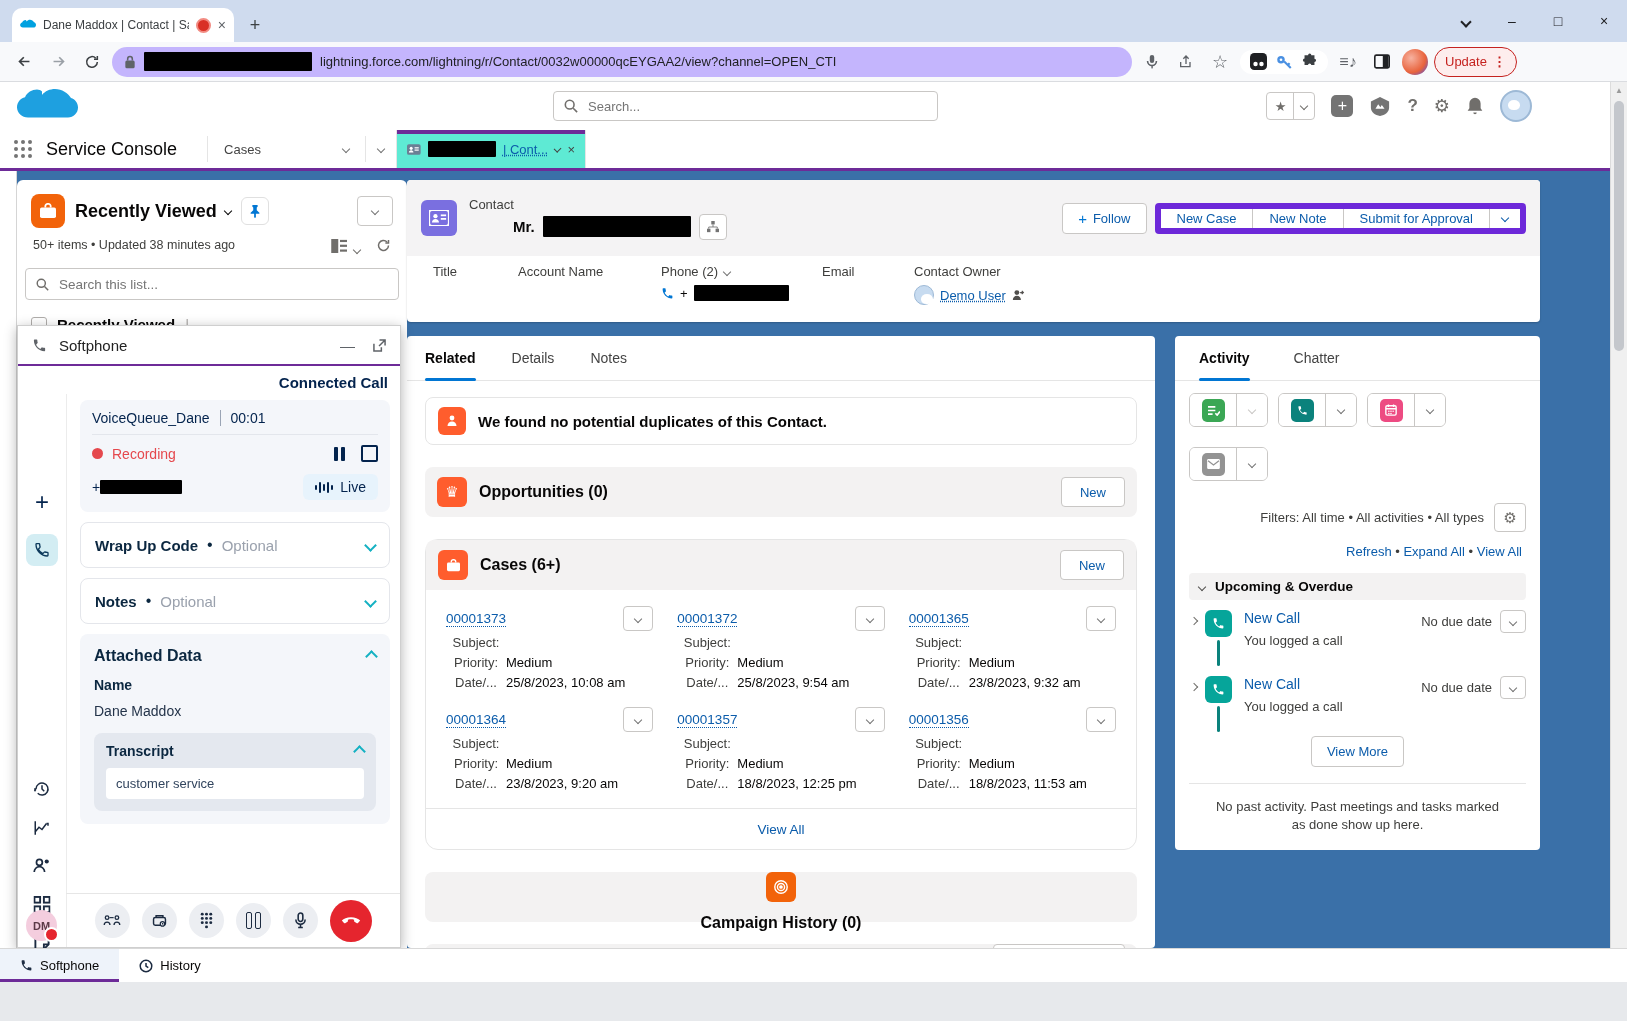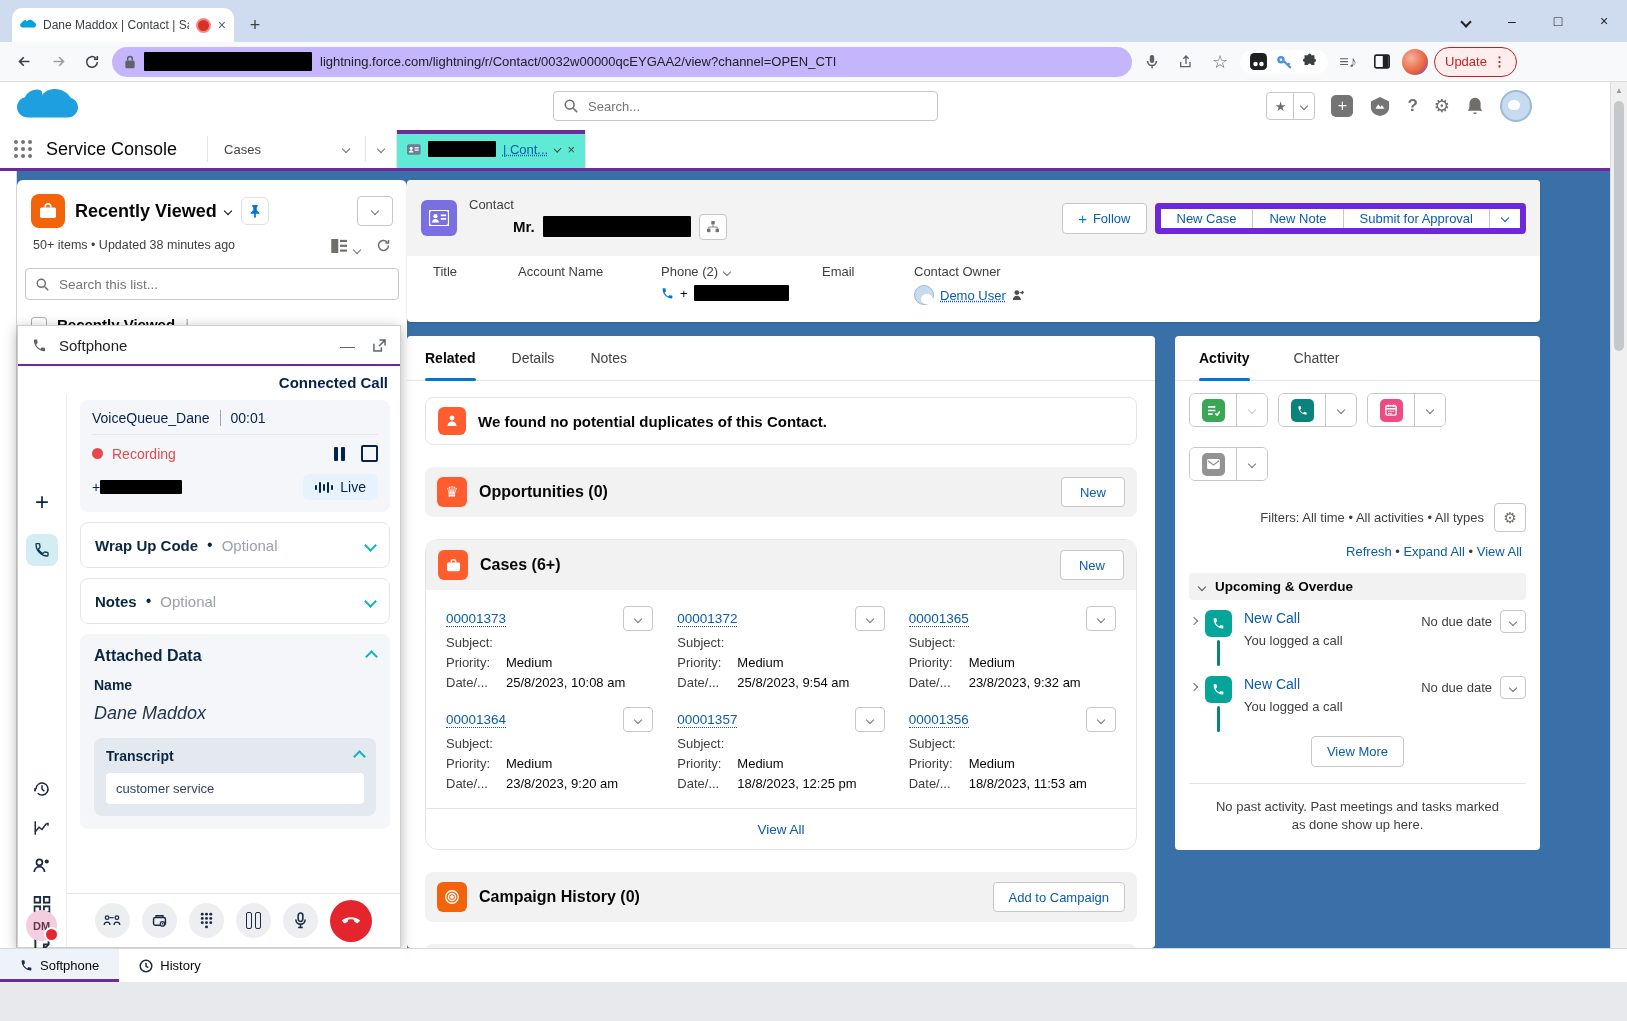--- a/index.html
+++ b/index.html
@@ -107,21 +107,21 @@
   .gsec .sectitle{font-size:16px;font-weight:bold;color:#080707;}
   .gsec .secbtn{margin-left:auto;}
   .secicon{width:30px;height:30px;border-radius:6px;display:flex;align-items:center;justify-content:center;color:#fff;flex:none;}
   .casescard{margin-top:22px;border:1px solid #e5e5e5;border-radius:13px;}
   .casescard .gsec{border-radius:8px 8px 0 0;height:50px;}
   .case-grid{display:grid;grid-template-columns:1fr 1fr 1fr;row-gap:16px;padding:16px 8px 4px;}
   .tile{padding:0 12px;}
   .tile .thead{display:flex;align-items:center;margin-bottom:4px;}
   .tile .num{font-size:13.5px;color:#0b5cab;border-bottom:1px dotted #0b5cab;}
   .dropbtn{margin-left:auto;width:28px;height:23px;border:1px solid #c9c7c5;border-radius:4px;background:#fff;display:flex;align-items:center;justify-content:center;color:#747474;}
-  .frow{display:flex;font-size:13px;color:#3e3e3c;margin-top:4px;line-height:16px;}
+  .frow{display:flex;font-size:13px;color:#3e3e3c;margin-top:4px;line-height:16px;text-align:center;}
   .frow .fl{width:60px;flex:none;}
   .frow .fv{color:#080707;}
   .viewall{border-top:1px solid #e5e5e5;margin-top:12px;height:40px;display:flex;align-items:center;justify-content:center;font-size:13.5px;}
   .partialsec{margin-top:22px;}
 
   
   .actcard{position:absolute;left:1175px;top:165px;width:365px;height:514px;background:#fff;border-radius:4px;overflow:hidden;}
   .act-body{padding:12px 14px 0;}
   .splitrow{display:flex;gap:10px;flex-wrap:wrap;}
   .split{display:flex;border:1px solid #c9c7c5;border-radius:6px;overflow:hidden;height:32px;margin-bottom:10px;}
@@ -174,21 +174,21 @@
   .wave i{width:2px;background:#03234d;border-radius:1px;}
   .spcard{border:1px solid #e4e6eb;border-radius:8px;padding:13px 14px;margin-top:10px;display:flex;align-items:center;gap:9px;}
   .spcard .ti{font-size:15px;font-weight:bold;color:#0b2740;}
   .spcard .dot{color:#0b2740;}
   .spcard .hint{font-size:15px;color:#9aa1ad;}
   .tealchev{margin-left:auto;color:#14b1c2;}
   .attached{background:#f4f6fa;border-radius:8px;padding:13px 14px;margin-top:10px;}
   .att-head{display:flex;align-items:center;}
   .att-head .ti{font-size:16px;font-weight:bold;color:#0b2740;}
   .att-lab{font-size:14px;font-weight:bold;color:#0b2740;margin-top:12px;}
-  .att-val{font-size:18px;color:#24344a;margin-top:10px;font-style:italic;}
+  .att-val{font-size:14px;color:#24344a;margin-top:10px;}
   .transcard{background:#e4e8ef;border-radius:8px;margin-top:14px;padding:10px 12px 12px;}
   .trans-head{display:flex;align-items:center;}
   .trans-head .ti{font-size:14px;font-weight:bold;color:#0b2740;}
   .transinput{background:#fff;border-radius:4px;margin-top:9px;padding:8px 10px;font-size:13px;color:#32455e;}
   .sp-controls{position:absolute;left:48px;right:0;bottom:0;height:53px;border-top:1px solid #e6e6e6;display:flex;align-items:center;justify-content:center;gap:12px;}
   .cbtn{width:35px;height:35px;border-radius:50%;background:#eceef2;display:flex;align-items:center;justify-content:center;color:#1c2b41;}
   .cbtn.end{width:42px;height:42px;background:#e5252e;color:#fff;}
 
   
   .utilbar{position:absolute;left:0;top:948px;width:100%;height:34px;background:#fff;border-top:1px solid #d8d8d8;display:flex;align-items:stretch;box-sizing:border-box;}
@@ -652,21 +652,21 @@
                   <span class="fl">Date/...</span>
                   <span class="fv">18/8/2023, 11:53 am</span>
                 </div>
             </div>
           </div>
           <div class="viewall">
               <span class="link">View All</span>
             </div>
         </div>
 
-        <div class="gsec" style="margin-top:22px;">
+        <div class="gsec" style="margin-top:22px;flex-direction:column;">
           <span class="secicon" style="background:#f2630a;">
               <svg width="16" height="16" viewBox="0 0 18 18" fill="none" stroke="#fff" stroke-width="1.6">
                 <circle cx="9" cy="9" r="7"></circle>
                 <circle cx="9" cy="9" r="4"></circle>
                 <circle cx="9" cy="9" r="1.3" fill="#fff"></circle>
               </svg>
             </span>
           <span class="sectitle">Campaign History (0)</span>
           <span class="btn secbtn" style="height:30px;">Add to Campaign</span>
         </div>

